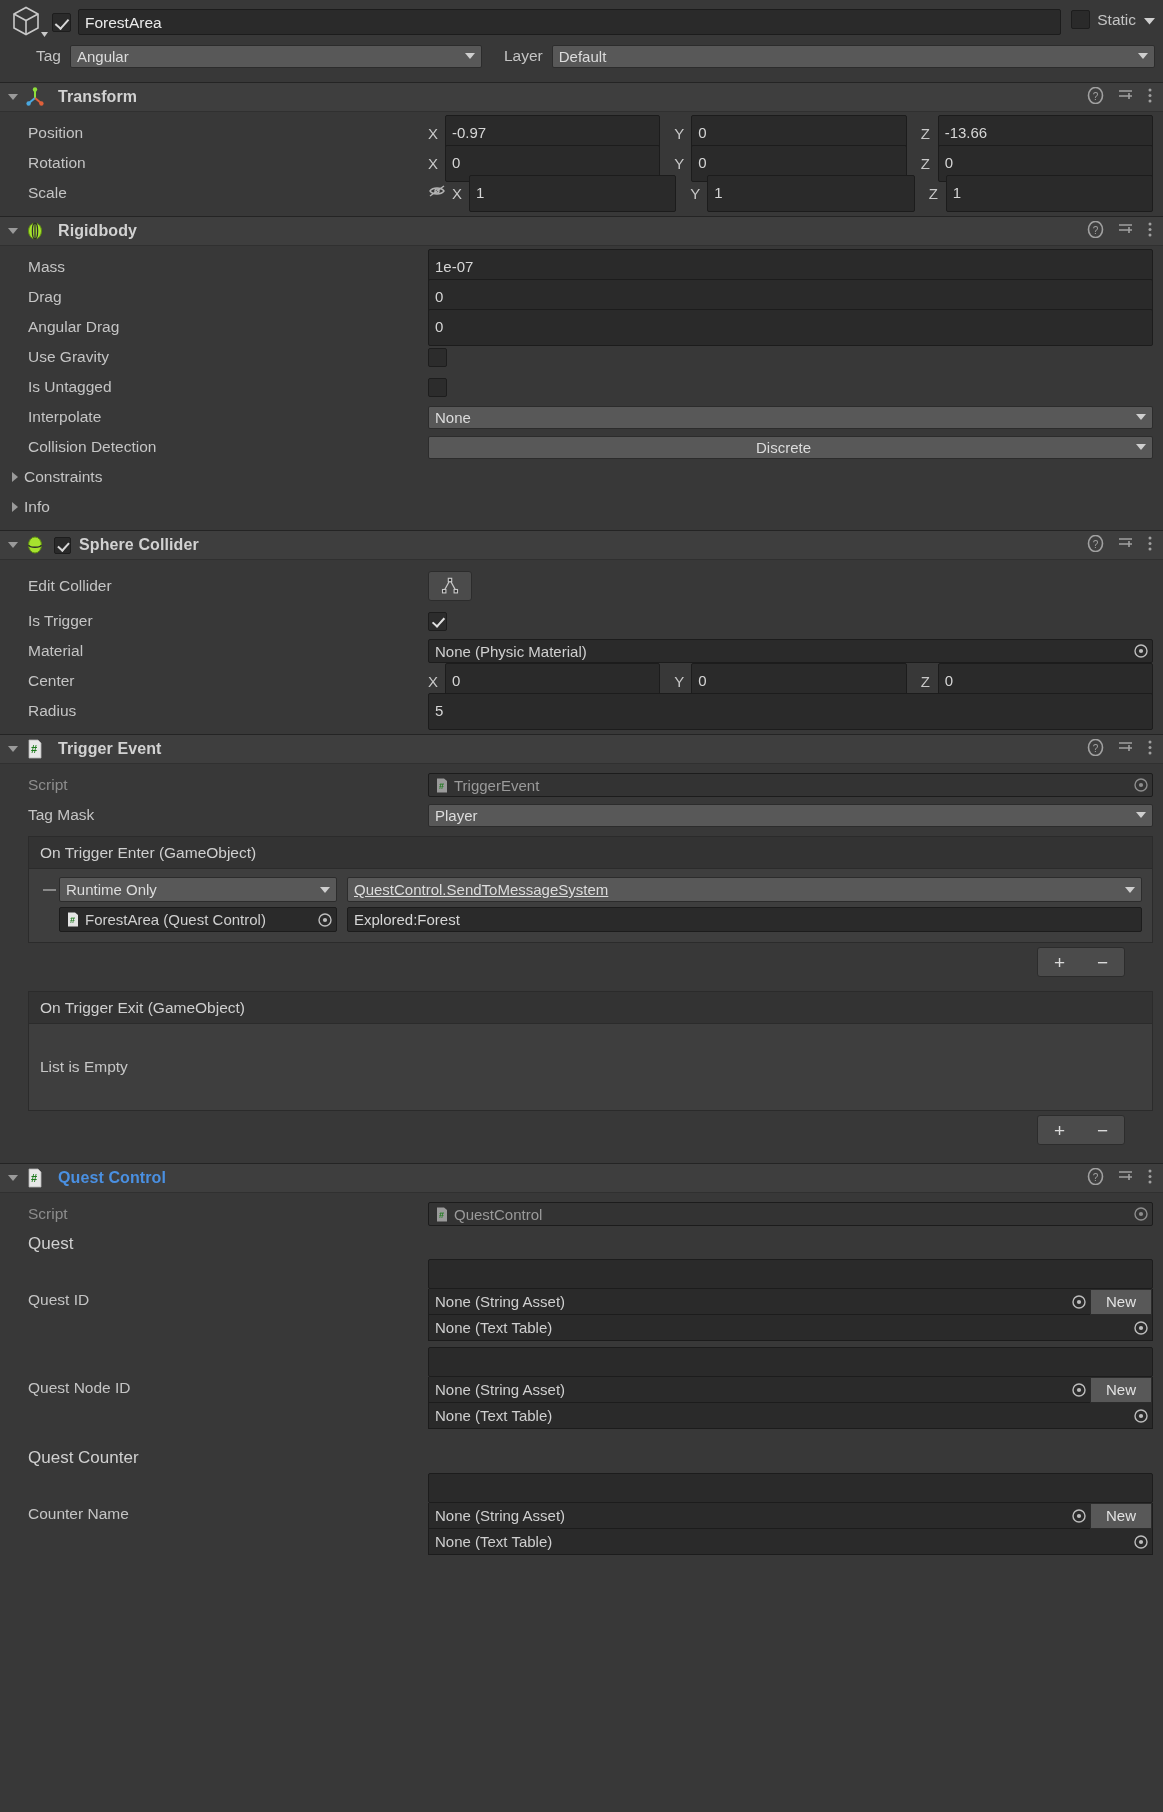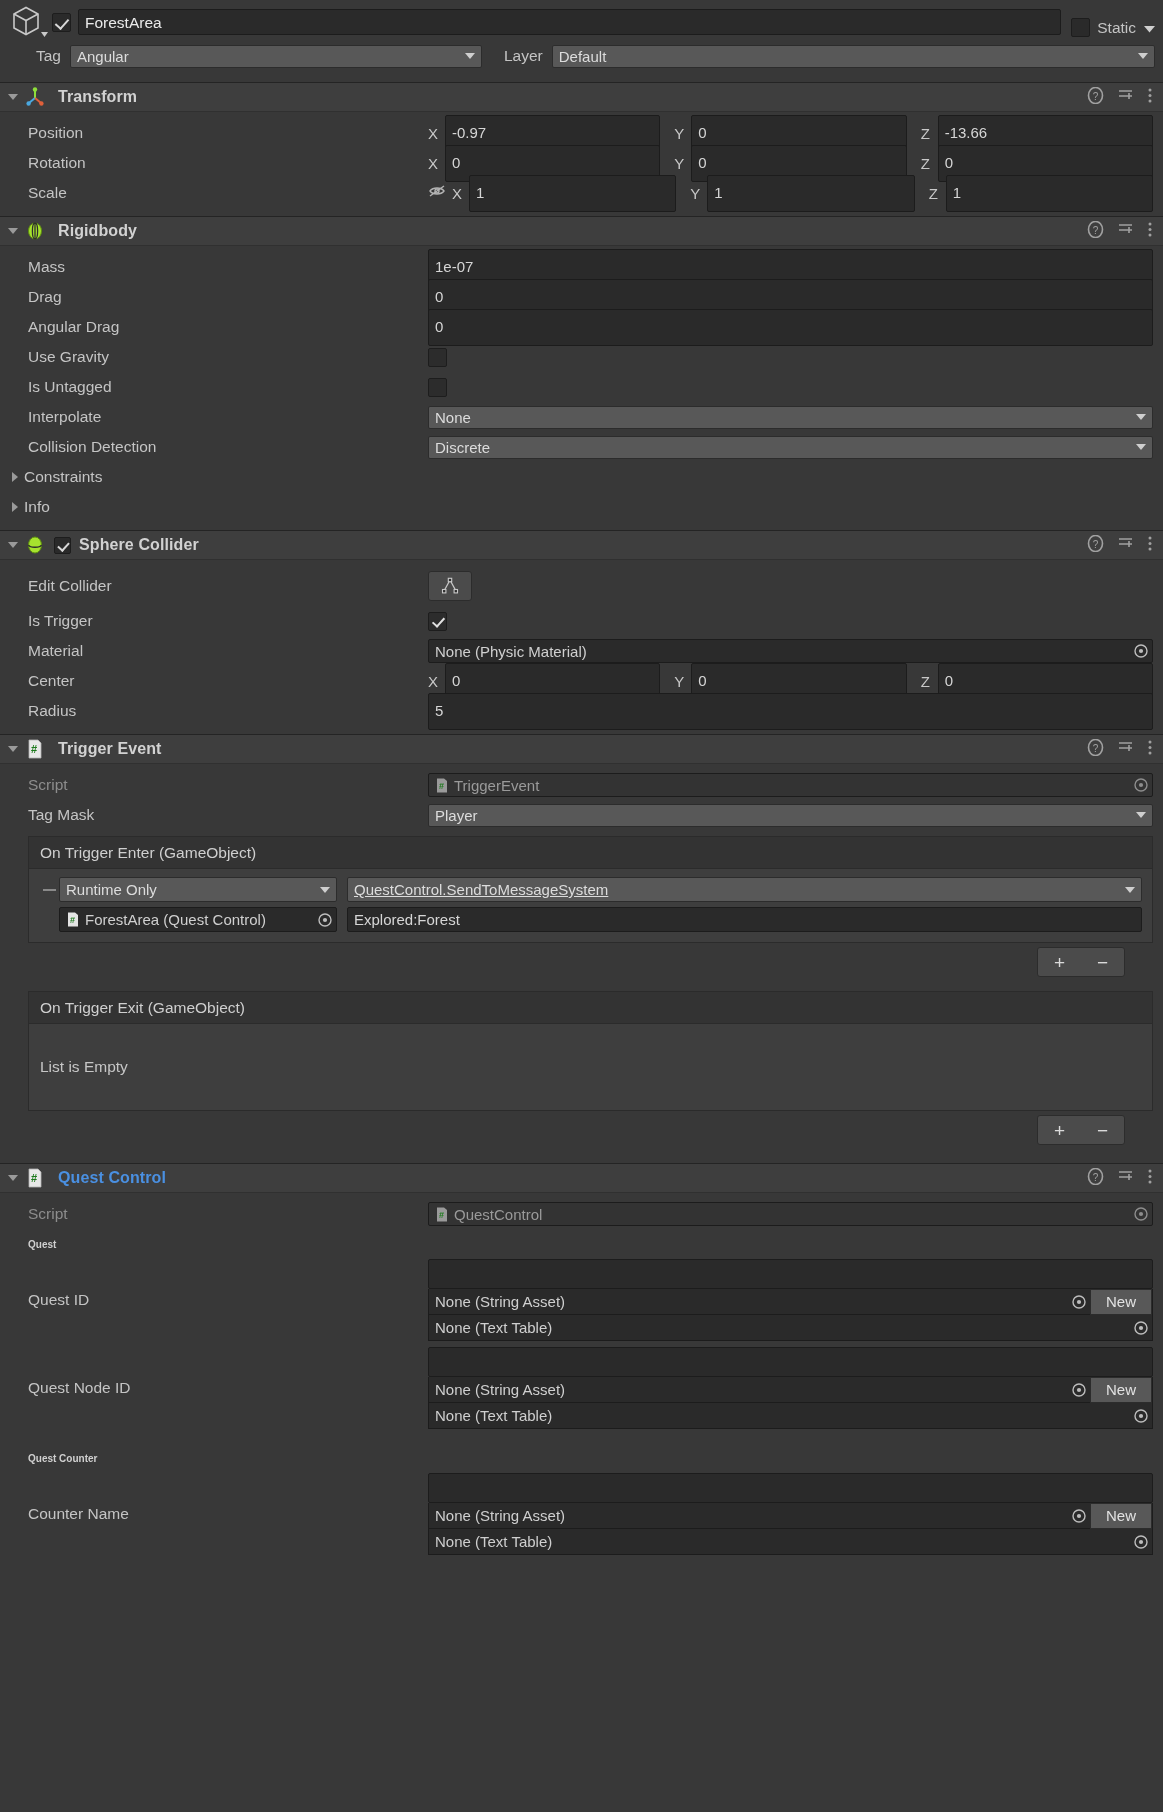--- a/index.html
+++ b/index.html
@@ -26,21 +26,21 @@
     content: ""; position: absolute; left: 5px; top: 2px;
     width: 6px; height: 11px; border: solid #d8d8d8; border-width: 0 2px 2px 0;
     transform: rotate(42deg);
   }
   .name-field {
     flex: 1; height: 26px; margin-top: 3px;
     background: #2a2a2a; border: 1px solid #1c1c1c; border-radius: 2px;
     color: #eaeaea; font-size: 15.5px; padding: 2px 6px; line-height: 22px;
     overflow: hidden; white-space: nowrap;
   }
-  .static-box { display: flex; align-items: center; margin: 12px 0 0 10px; flex: none; }
+  .static-box { display: flex; align-items: center; margin: 4px 0 0 10px; flex: none; }
   .static-check {
     width: 19px; height: 19px; background: #2a2a2a; border: 1px solid #1d1d1d;
     border-radius: 2px; margin-right: 7px;
   }
   .static-label { font-size: 15.5px; color: #c4c4c4; }
   .static-arrow { margin-left: 8px; }
 
   .tag-row { display: flex; align-items: center; padding: 2px 8px 0 36px; height: 30px; }
   .tag-label, .layer-label { font-size: 15.5px; color: #c4c4c4; white-space: nowrap; }
   .dropdown {
@@ -156,21 +156,21 @@
     height: 26px; background: #2a2a2a; border: 1px solid #1c1c1c; border-top: none;
     display: flex; align-items: center; padding-left: 6px;
   }
   .loc-line .obj-text { color: #cfcfcf; }
   .new-btn {
     width: 62px; height: 26px; flex: none; background: #585858; border: 1px solid #2c2c2c;
     display: flex; align-items: center; justify-content: center;
     font-size: 15px; color: #e2e2e2;
   }
   .section-label { height: 30px; display: flex; align-items: center; padding-left: 28px;
-    font-size: 10px; font-weight: bold; color: #d0d0d0; }
+    font-size: 17px; font-weight: normal; color: #d0d0d0; }
   .spacer-sm { height: 10px; }
 </style>
 </head>
 <body>
 
 <div class="inspector">
 
   <div class="go-header">
     <div class="go-icon">
       <svg width="42" height="38" viewBox="0 0 42 38">
@@ -349,21 +349,21 @@
     </div>
     <div class="row">
       <span class="row-label">Interpolate</span>
       <div class="dropdown" style="flex:1;">
         <span class="dd-text">None</span>
         <span class="caret"></span>
       </div>
     </div>
     <div class="row">
       <span class="row-label">Collision Detection</span>
-      <div class="dropdown" style="flex:1;">
+      <div class="dropdown" style="flex:1;text-align:center;">
         <span class="dd-text">Discrete</span>
         <span class="caret"></span>
       </div>
     </div>
     <div class="row" style="padding-left:12px">
       <span class="tri-right"></span>
       <span class="row-label">Constraints</span>
     </div>
     <div class="row" style="padding-left:12px">
       <span class="tri-right"></span>

